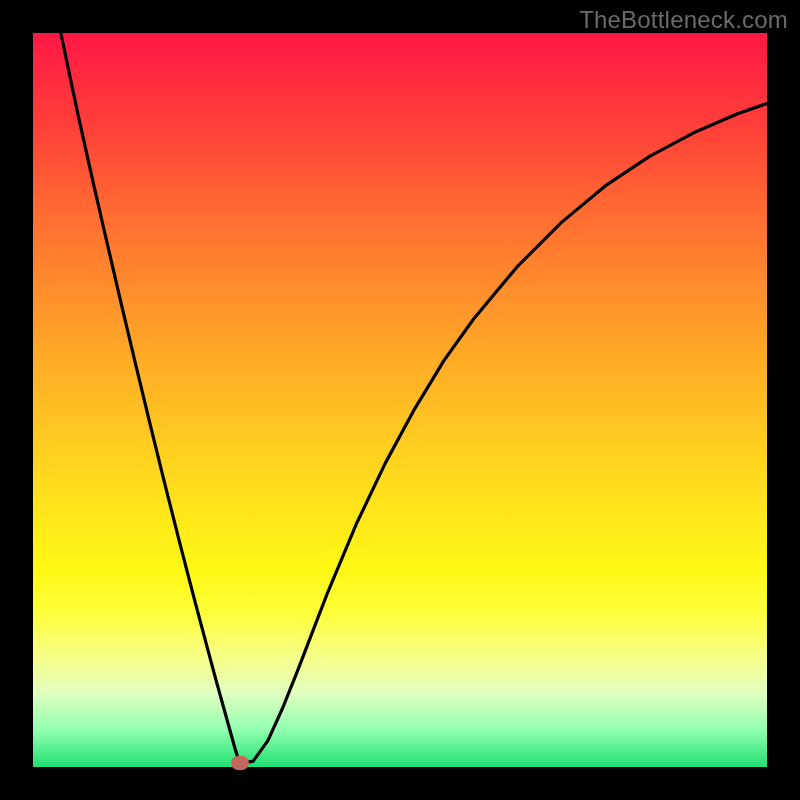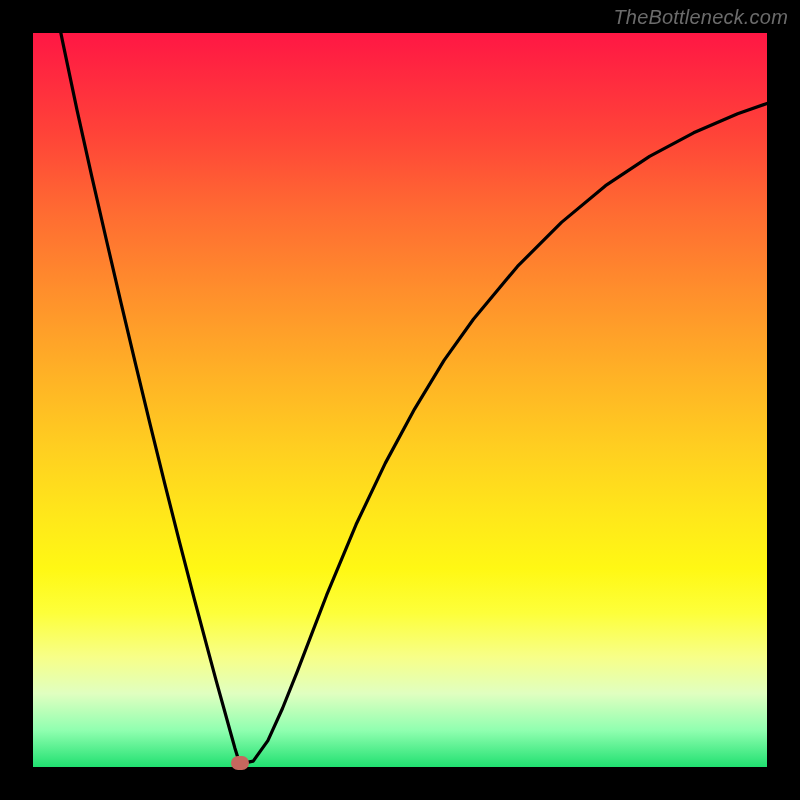--- a/index.html
+++ b/index.html
@@ -40,24 +40,23 @@
       #e0ffc0 90%,
       #90ffb0 95%,
       #20e070 100%
     );
   }
   .watermark {
     position: absolute;
     top: 6px;
     right: 12px;
     color: #6b6b6b;
-    font-size: 20px;
+    font-size: 24px;
     letter-spacing: 0.2px;
     font-weight: 400;
-    font-style: italic;
   }
   svg.curve {
     position: absolute;
     left: 33px;
     top: 33px;
     width: 734px;
     height: 734px;
     overflow: visible;
   }
   .marker {

